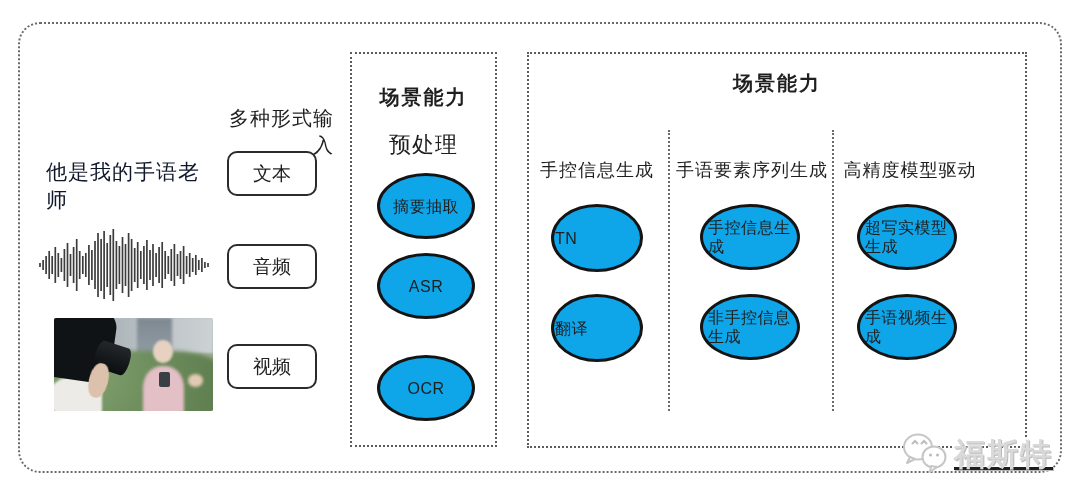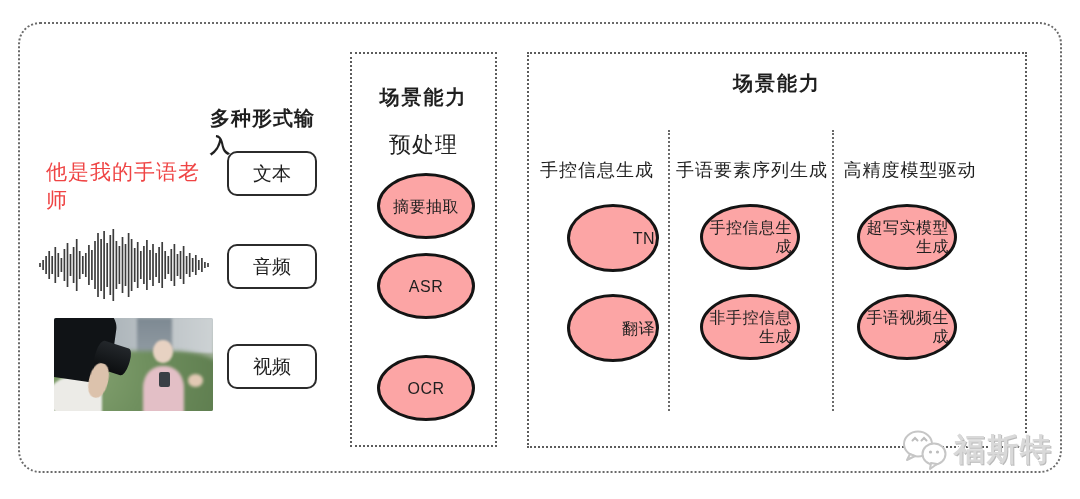--- a/index.html
+++ b/index.html
@@ -8,23 +8,23 @@
     font-family:"Liberation Sans","DejaVu Sans",sans-serif;color:#1f1f1f;
     overflow:hidden;
   }
   .abs{position:absolute;}
   
   .outer-frame{
     left:18px;top:22px;width:1040px;height:447px;
     border:2px dotted #6a6a6a;border-radius:22px;
   }
   
-  .input-title{left:210px;top:105px;width:124px;text-align:left;
-    font-size:20px;font-weight:bold;letter-spacing:1px;}
-  .sample-sentence{left:46px;top:158px;width:172px;font-size:21px;color:#ef4444;letter-spacing:1px;font-family:Liberation Mono, monospace;}
+  .input-title{left:210px;top:105px;width:124px;text-align:right;
+    font-size:20px;font-weight:normal;letter-spacing:1px;}
+  .sample-sentence{left:46px;top:158px;width:172px;font-size:21px;color:#0f172a;letter-spacing:1px;font-family:Liberation Mono, monospace;}
   .input-box{
     left:227px;width:86px;height:41px;border:2px solid #2b2b2b;border-radius:10px;
     display:flex;align-items:center;justify-content:center;font-size:19px;background:#fff;
   }
   .input-box.text{top:151px;}
   .input-box.audio{top:244px;}
   .input-box.video{top:344px;}
   .waveform{left:38px;top:226px;width:172px;height:78px;}
   
   .video-thumb{left:54px;top:318px;width:159px;height:93px;overflow:hidden;border-radius:2px;
@@ -54,39 +54,39 @@
     background:#dcc2ac;border-radius:45%;transform:rotate(14deg);filter:blur(.5px);}
   
   .scene-box{left:350px;top:52px;width:143px;height:391px;border:2px dotted #5c5c5c;}
   .core-box{left:527px;top:52px;width:496px;height:392px;border:2px dotted #5c5c5c;}
   .box-title{position:absolute;left:0;width:100%;text-align:center;
     font-size:20px;font-weight:bold;letter-spacing:2px;}
   .scene-box .box-title{top:30px;}
   .core-box .box-title{top:16px;}
   .scene-sub{position:absolute;left:0;top:76px;width:100%;text-align:center;font-size:22px;letter-spacing:1px;}
   .ellipse{
-    position:absolute;border:3px solid #141414;border-radius:50%;background:#fca5a5;
-    display:flex;align-items:center;justify-content:center;text-align:right;
+    position:absolute;border:3px solid #141414;border-radius:50%;background:#0ea5e9;
+    display:flex;align-items:center;justify-content:center;text-align:left;
     font-size:16px;line-height:19px;letter-spacing:.5px;
   }
   .scene-box .ellipse{left:25px;width:92px;height:60px;}
   .scene-el-0{top:119px;} .scene-el-1{top:199px;} .scene-el-2{top:301px;}
   .col-divider{position:absolute;top:76px;height:281px;width:0;border-left:2px dotted #6a6a6a;}
   .divider-1{left:139px;} .divider-2{left:303px;}
   .col-header{position:absolute;top:104px;transform:translateX(-50%);
     white-space:nowrap;font-size:18px;letter-spacing:1px;}
   .col-header.h0{left:68px;} .col-header.h1{left:223px;} .col-header.h2{left:381px;}
   .core-el{transform:translateX(-50%);}
   .core-el .txt{width:84px;}
-  .el-c0{left:84px;width:86px;height:62px;}
+  .el-c0{left:68px;width:86px;height:62px;}
   .el-c1{left:221px;width:94px;height:60px;}
   .el-c2{left:378px;width:94px;height:60px;}
   .el-r0{top:150px;} .el-r1{top:240px;}
   
-  .watermark{left:898px;top:424px;width:165px;height:52px;z-index:5;display:flex;align-items:center;}
+  .watermark{left:898px;top:424px;width:165px;height:52px;z-index:5;display:flex;align-items:flex-end;text-decoration:underline;}
   .wm-icon{width:56px;height:46px;flex:0 0 auto;}
   .wm-text{font-size:31px;font-weight:bold;letter-spacing:2px;color:#d9d9d9;
     text-shadow:1px 1px 0 #b9b9b9, -1px -1px 0 #ffffff;}
 </style>
 </head>
 <body>
 
 <div class="abs outer-frame"></div>
 
 <div class="abs input-title">多种形式输入</div>

